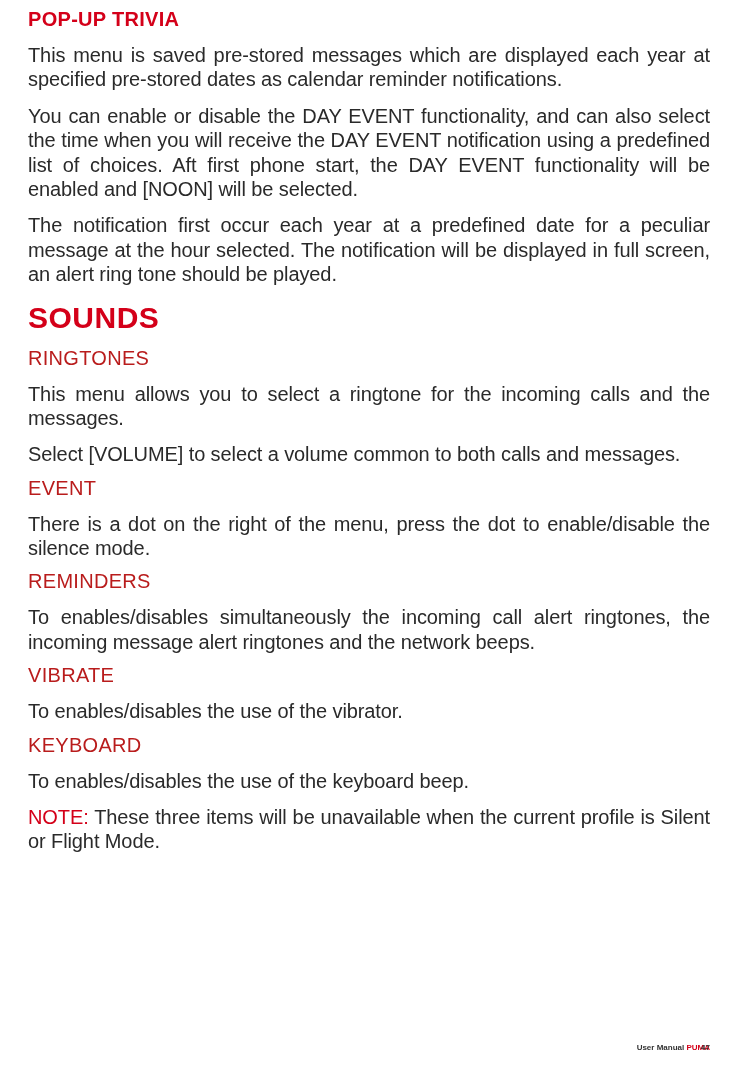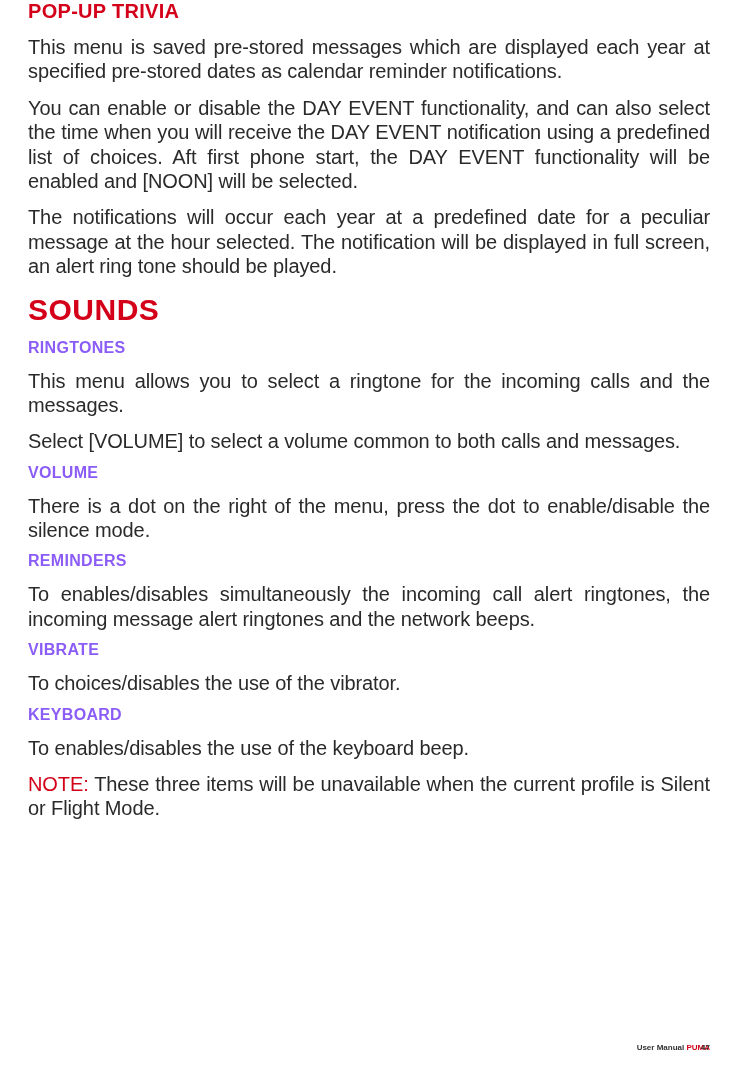--- a/index.html
+++ b/index.html
@@ -9,41 +9,41 @@
     width: 738px;
     height: 1070px;
     background: #fff;
     font-family: Arial, Helvetica, sans-serif;
     color: #2a2a2a;
   }
   .page {
     box-sizing: border-box;
     width: 738px;
     height: 1070px;
-    padding: 0 28px 0 28px;
+    padding: 8px 28px 0 28px;
     position: relative;
   }
   .h-sub-red {
     color: #d40019;
     font-weight: bold;
     font-size: 20px;
     letter-spacing: 0.3px;
     margin: 0 0 2px 0;
   }
   .h-main-red {
     color: #d40019;
     font-weight: bold;
     font-size: 30px;
     letter-spacing: 0.5px;
     margin: 14px 0 12px 0;
   }
   .h-section-red {
-    color: #8b5cf6;
-    font-weight: bold;
-    font-size: 16px;
+    color: #b91c1c;
+    font-weight: normal;
+    font-size: 20px;
     letter-spacing: 0.3px;
     margin: 10px 0 4px 0;
   }
   .body-text {
     font-size: 20px;
     line-height: 1.22;
     text-align: justify;
     margin: 12px 0 2px 0;
     letter-spacing: -0.1px;
   }
@@ -72,36 +72,36 @@
   }
 </style>
 </head>
 <body>
 
 <div class="page">
 
   <div class="h-sub-red">POP-UP TRIVIA</div>
   <p class="body-text">This menu is saved pre-stored messages which are displayed each year at specified pre-stored dates as calendar reminder notifications.</p>
   <p class="body-text">You can enable or disable the DAY EVENT functionality, and can also select the time when you will receive the DAY EVENT notification using a predefined list of choices. Aft first phone start, the DAY EVENT functionality will be enabled and [NOON] will be selected.</p>
-  <p class="body-text">The notifications will occur each year at a predefined date for a peculiar message at the hour selected. The notification will be displayed in full screen, an alert ring tone should be played.</p>
+  <p class="body-text">The notification first occur each year at a predefined date for a peculiar message at the hour selected. The notification will be displayed in full screen, an alert ring tone should be played.</p>
 
   <div class="h-main-red">SOUNDS</div>
 
   <div class="h-section-red">RINGTONES</div>
   <p class="body-text">This menu allows you to select a ringtone for the incoming calls and the messages.</p>
   <p class="body-text">Select [VOLUME] to select a volume common to both calls and messages.</p>
 
-  <div class="h-section-red">VOLUME</div>
+  <div class="h-section-red">EVENT</div>
   <p class="body-text">There is a dot on the right of the menu, press the dot to enable/disable the silence mode.</p>
 
   <div class="h-section-red">REMINDERS</div>
   <p class="body-text">To enables/disables simultaneously the incoming call alert ringtones, the incoming message alert ringtones and the network beeps.</p>
 
   <div class="h-section-red">VIBRATE</div>
-  <p class="body-text">To choices/disables the use of the vibrator.</p>
+  <p class="body-text">To enables/disables the use of the vibrator.</p>
 
   <div class="h-section-red">KEYBOARD</div>
   <p class="body-text">To enables/disables the use of the keyboard beep.</p>
   <p class="body-text">
     <span class="note-label">NOTE:</span><span> These three items will be unavailable when the current profile is Silent or Flight Mode.</span>
   </p>
 
   <div class="footer">
     <span>User Manual </span><span class="brand">PUMA</span>
     <span class="page-num">47</span>

